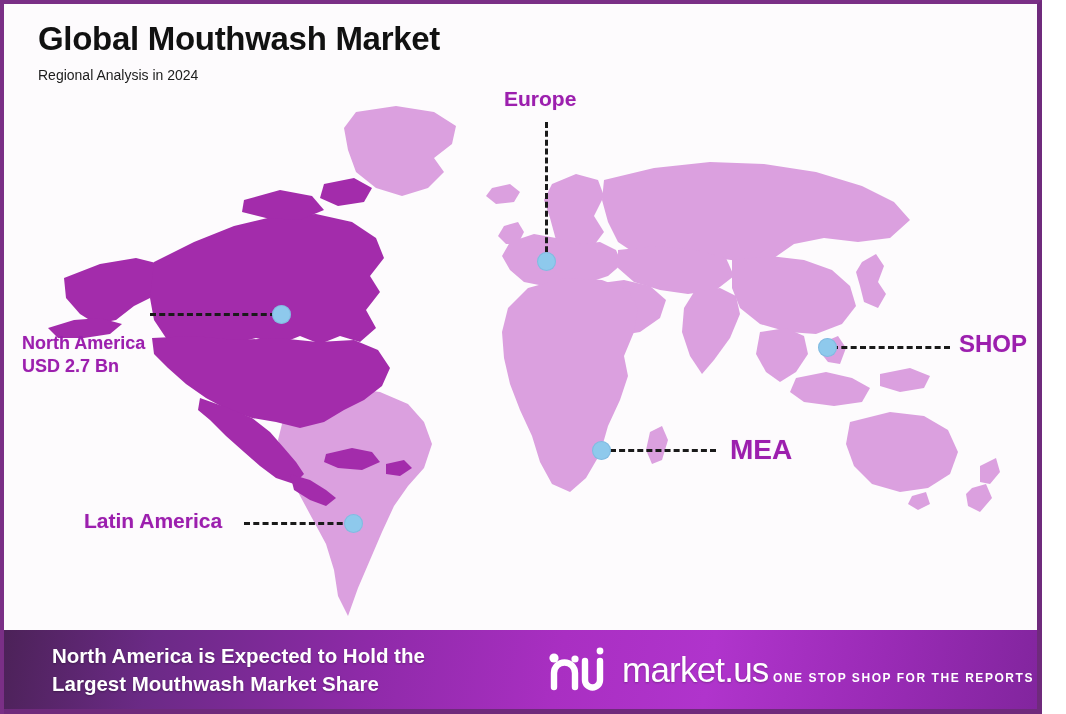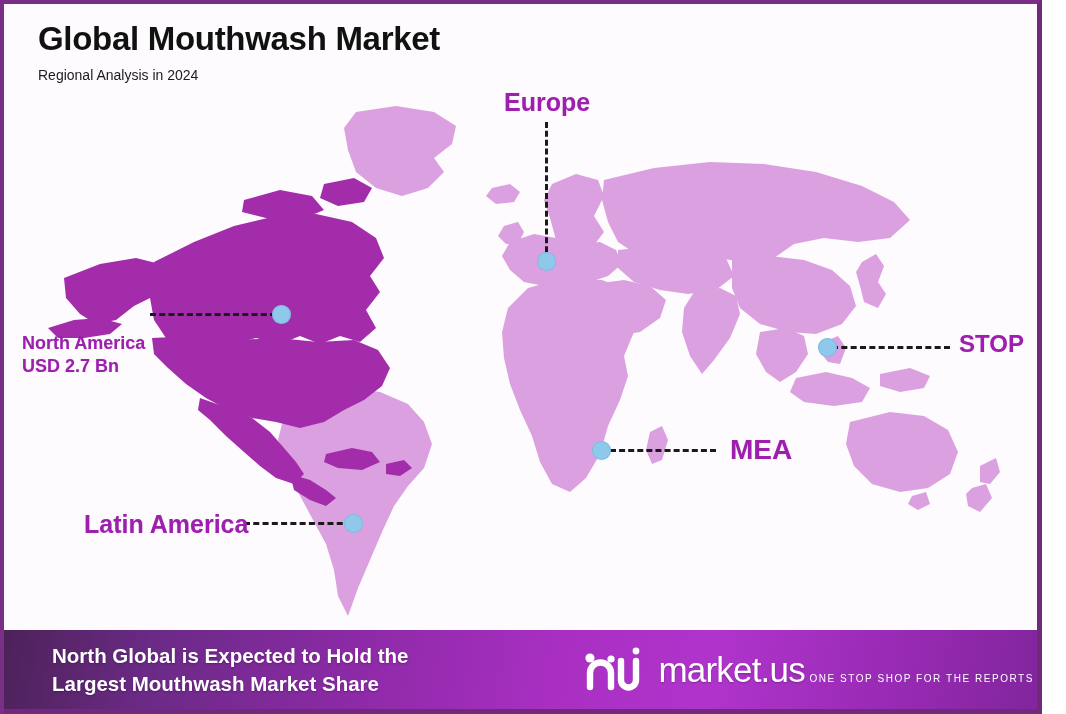--- a/index.html
+++ b/index.html
@@ -62,21 +62,21 @@
   
   .callout {
     position: absolute;
     z-index: 5;
     color: #9c27b0;
     font-weight: bold;
     white-space: nowrap;
   }
   .callout .ln {
     display: block;
-    font-size: 25px;
+    font-size: 21px;
     line-height: 1.28;
     color: #9c1fae;
     text-shadow: 0 0 1px rgba(156,31,174,0.25);
   }
   .callout.big .ln { font-size: 18px; }
 
   .dot {
     position: absolute;
     width: 19px;
     height: 19px;
@@ -141,22 +141,22 @@
   .logo-name {
     font-size: 35px;
     font-weight: normal;
     color: #ffffff;
     letter-spacing: -0.8px;
     line-height: 1;
     text-shadow: 0 1px 2px rgba(0,0,0,0.25);
   }
   .logo-tag {
     margin-top: 4px;
-    font-size: 10px;
-    font-weight: normal;
+    font-size: 12px;
+    font-weight: bold;
     color: #ffffff;
     letter-spacing: 1.55px;
     line-height: 1;
     white-space: nowrap;
   }
 </style>
 </head>
 <body>
 
 <div id="infographic">
@@ -241,38 +241,38 @@
   <div class="leader" style="left:146px; top:309px; width:126px;"></div>
   <div class="dot" style="left:268px; top:301px;"></div>
   <div class="callout big" style="left:18px; top:328px;">
     <span class="ln">North America</span>
     <span class="ln" style="display:block; ">USD 2.7 Bn</span>
   </div>
 
   <div class="leader" style="left:828px; top:342px; width:118px;"></div>
   <div class="dot" style="left:814px; top:334px;"></div>
   <div class="callout" style="left:955px; top:325px;">
-    <span class="ln" style="font-size:24px;">STOP</span>
+    <span class="ln" style="font-size:24px;">SHOP</span>
   </div>
 
   <div class="leader" style="left:606px; top:445px; width:106px;"></div>
   <div class="dot" style="left:588px; top:437px;"></div>
   <div class="callout" style="left:726px; top:428px;">
     <span class="ln" style="font-size:28px;">MEA</span>
   </div>
 
   <div class="leader" style="left:240px; top:518px; width:108px;"></div>
   <div class="dot" style="left:340px; top:510px;"></div>
   <div class="callout" style="left:36px; top:504px;margin-left:44px;">
     <span class="ln">Latin America</span>
   </div>
 
   <div class="banner">
     <div class="banner-text">
-      <span class="ln">North Global is Expected to Hold the</span>
+      <span class="ln">North America is Expected to Hold the</span>
       <span class="ln">Largest Mouthwash Market Share</span>
     </div>
 
     <div class="logo">
       <span class="logo-mark">
         <svg width="66" height="50" viewBox="0 0 66 50" aria-hidden="true">
           <g fill="none" stroke="#ffffff" stroke-width="6.4" stroke-linecap="round">
             <path d="M10 44 L10 30 A10.5 10.5 0 0 1 31 30 L31 44"></path>
             <path d="M41 18 L41 37 A7.5 7.5 0 0 0 56 37 L56 18"></path>
           </g>

